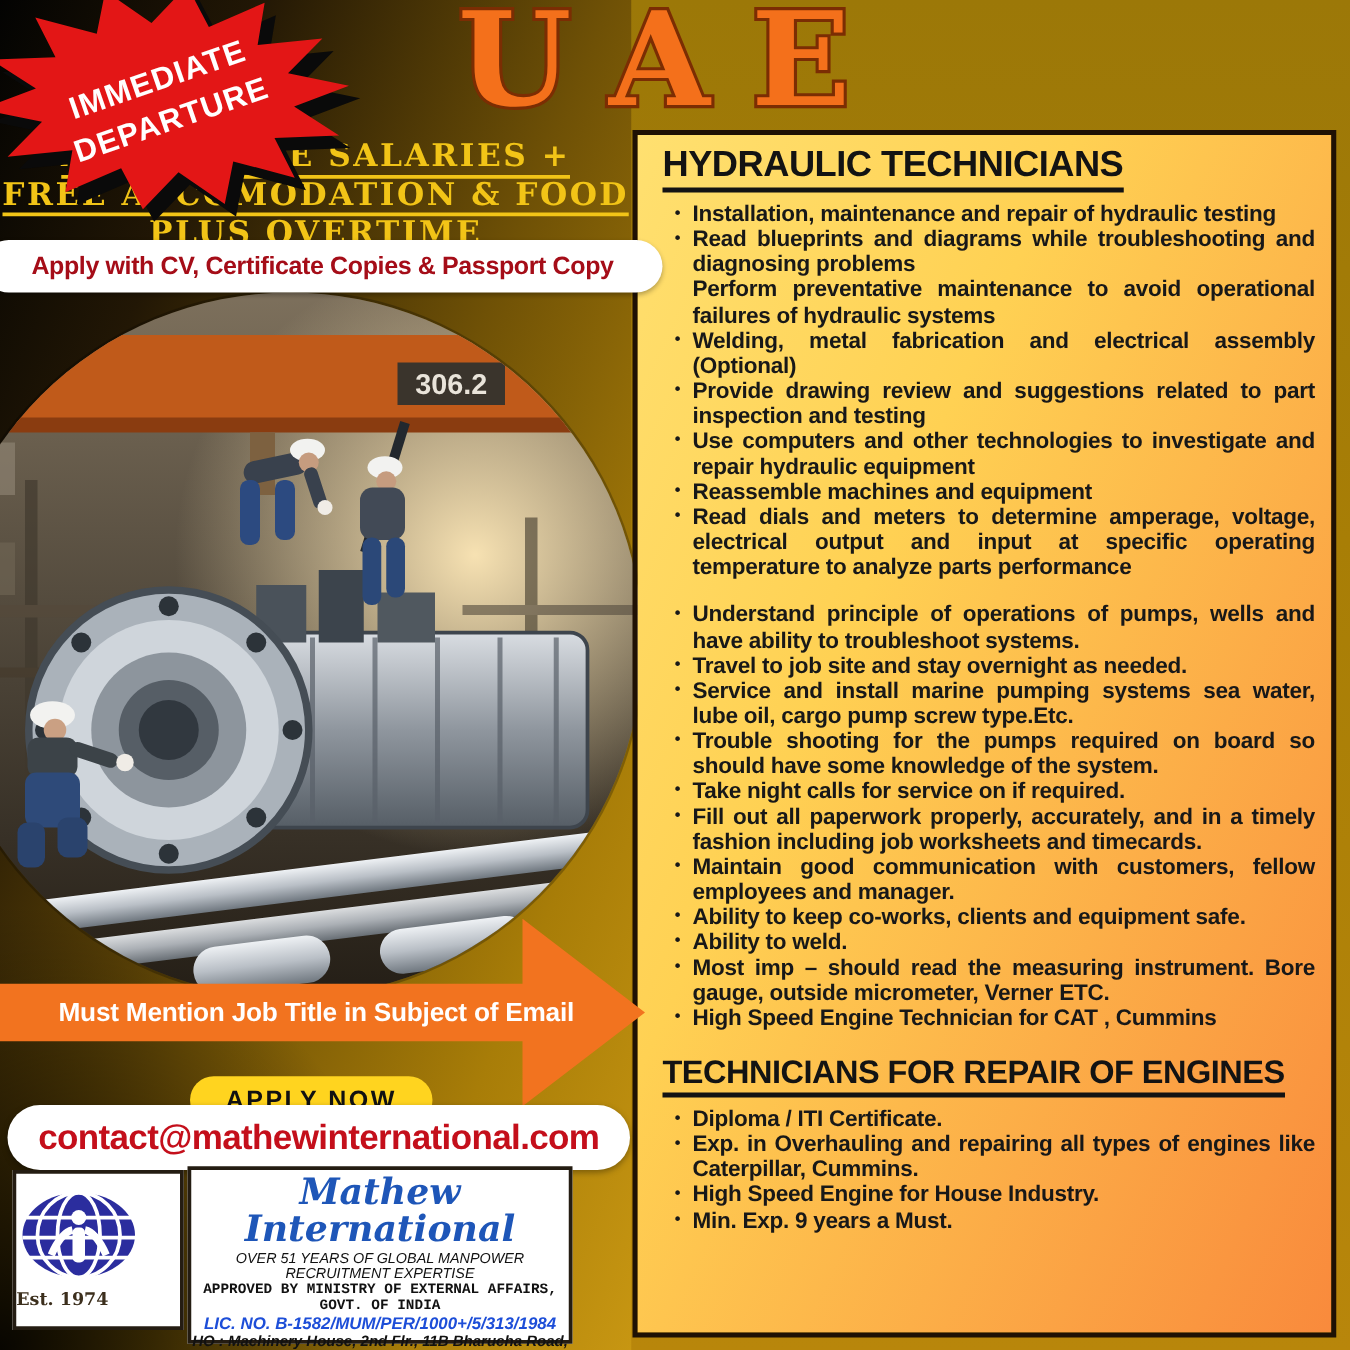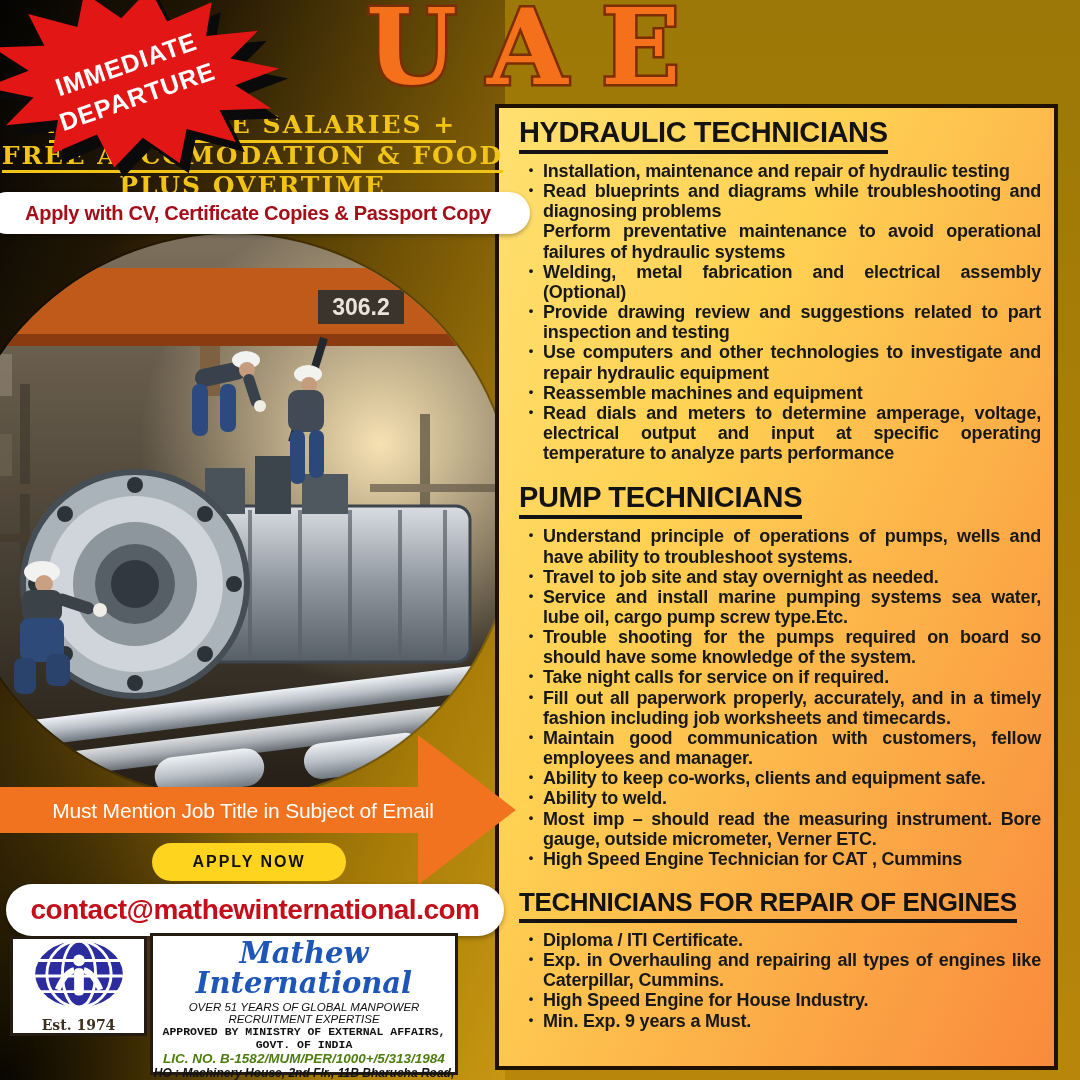--- a/index.html
+++ b/index.html
@@ -9,21 +9,21 @@
   
   .left-bg{position:absolute;left:0;top:0;width:505px;height:1080px;
     background:
       radial-gradient(120% 60% at 0% 100%, rgba(0,0,0,.92) 0%, rgba(0,0,0,0) 55%),
       linear-gradient(112deg,#030302 0%,#221705 22%,#6f5106 52%,#a87d08 78%,#c79612 100%);}
   
   .photo{position:absolute;left:-50px;top:234px;width:564px;height:564px;border-radius:50%;
     overflow:hidden;z-index:1;box-shadow:0 0 0 2px rgba(0,0,0,.25);}
   .photo svg{display:block;}
   
-  .panel{position:absolute;left:495px;top:104px;width:563px;height:966px;box-sizing:border-box;
+  .panel{position:absolute;left:506px;top:104px;width:563px;height:966px;box-sizing:border-box;
     border:4px solid #1f1104;z-index:2;
     background:linear-gradient(115deg,var(--panel_light,#ffe070) 0%, #ffd153 35%, var(--panel_deep,#f98a3c) 100%);
     padding:8px 13px 0 20px;overflow:hidden;}
   .sec{margin-top:18px;}
   .sec:first-child{margin-top:0;}
   .sec-h{display:inline-block;font-weight:800;color:#131313;font-size:29px;letter-spacing:-.4px;
     border-bottom:4px solid #131313;padding-bottom:1px;margin-bottom:7px;white-space:nowrap;}
   .sec-h.wide{font-size:26px;}
   .item{display:flex;color:#181818;font-weight:700;font-size:18px;line-height:1.12;letter-spacing:-.2px;}
   .item .dot{flex:none;width:24px;text-align:center;font-size:13px;transform:translateY(2px);}
@@ -46,45 +46,45 @@
     font-family:"DejaVu Serif",serif;font-weight:bold;font-size:25px;line-height:1.06;
     color:var(--yellow,#f2c417);letter-spacing:2px;}
   .headline span{display:inline-block;border-bottom:3px solid var(--yellow,#f2c417);padding-bottom:1px;}
   
   .note-pill{position:absolute;left:-14px;top:192px;width:544px;height:42px;background:#fff;
     border-radius:24px;z-index:4;display:flex;align-items:center;justify-content:center;
     box-shadow:0 2px 4px rgba(0,0,0,.3);}
   .note-pill span{color:var(--darkred,#a50d18);font-weight:800;font-size:20px;letter-spacing:-.3px;white-space:nowrap;}
   
   .arrow{position:absolute;left:0;top:735px;width:520px;height:152px;z-index:4;}
-  .arrow-text{position:absolute;left:4px;top:789px;width:478px;height:44px;z-index:5;
-    display:flex;align-items:center;justify-content:center;color:#fff;font-weight:400;
+  .arrow-text{position:absolute;left:14px;top:789px;width:478px;height:44px;z-index:5;
+    display:flex;align-items:center;justify-content:center;color:#fff;font-weight:700;
     font-size:21px;letter-spacing:-.2px;white-space:nowrap;}
   
-  .apply-btn{position:absolute;left:152px;top:843px;width:194px;height:38px;z-index:4;
+  .apply-btn{position:absolute;left:152px;top:861px;width:194px;height:38px;z-index:4;
     background:#ffd41f;border:none;border-radius:19px;display:flex;align-items:center;justify-content:center;
-    font-family:"Liberation Sans",sans-serif;font-weight:800;font-size:16px;color:#111;
+    font-family:"Liberation Sans",sans-serif;font-weight:800;font-size:20px;color:#111;
     letter-spacing:2px;cursor:pointer;}
   
   .email-pill{position:absolute;left:6px;top:884px;width:498px;height:52px;background:#fff;
     border-radius:26px;z-index:4;display:flex;align-items:center;justify-content:center;
     box-shadow:0 2px 5px rgba(0,0,0,.35);cursor:pointer;}
   .email-pill span{color:var(--emailred,#c40f1b);font-weight:800;font-size:28px;letter-spacing:-.5px;white-space:nowrap;}
   
-  .logo-box{position:absolute;left:10px;top:936px;width:137px;height:100px;background:#fff;
+  .logo-box{position:absolute;left:10px;top:936px;width:137px;height:128px;background:#fff;
     border:3px solid #241c12;z-index:4;box-sizing:border-box;display:flex;flex-direction:column;
-    align-items:center;justify-content:center;}
+    justify-content:center;}
   .est{font-family:"DejaVu Serif",serif;font-weight:bold;font-size:14px;color:#3c2f1d;margin-top:2px;}
   .info-box{position:absolute;left:150px;top:933px;width:308px;height:142px;background:#fff;
     border:3px solid #241c12;z-index:4;box-sizing:border-box;text-align:center;padding-top:2px;}
   .company{font-family:"DejaVu Serif",serif;font-style:italic;font-weight:bold;font-size:29px;
     color:var(--blue,#1e56b8);line-height:1.05;}
   .tag1{font-size:11.5px;font-weight:400;font-style:italic;color:#111;margin-top:2px;}
   .tag2{font-size:11.5px;font-weight:700;color:#111;font-family:Liberation Mono, monospace;}
-  .lic{font-size:13.5px;font-weight:700;font-style:italic;color:#4d7c0f;}
+  .lic{font-size:13.5px;font-weight:700;font-style:italic;color:#1d4ed8;}
   .addr{font-size:12px;font-weight:700;font-style:italic;color:#111;line-height:1.2;}
 </style>
 </head>
 <body>
 
 <div class="stage">
 
   <div class="left-bg"></div>
 
   <div class="photo">
@@ -218,21 +218,21 @@
           </div><div class="item">
             <span class="dot">•</span>
             <div class="txt">Use computers and other technologies to investigate and repair hydraulic equipment</div>
           </div><div class="item">
             <span class="dot">•</span>
             <div class="txt">Reassemble machines and equipment</div>
           </div><div class="item">
             <span class="dot">•</span>
             <div class="txt">Read dials and meters to determine amperage, voltage, electrical output and input at specific operating temperature to analyze parts performance</div>
           </div></div>
-        <div class="sec"><div class="sec-h">PUMP TECHNICIANS</div><div class="item">
+        <div class="sec"><div class="item">
             <span class="dot">•</span>
             <div class="txt">Understand principle of operations of pumps, wells and have ability to troubleshoot systems.</div>
           </div><div class="item">
             <span class="dot">•</span>
             <div class="txt">Travel to job site and stay overnight as needed.</div>
           </div><div class="item">
             <span class="dot">•</span>
             <div class="txt">Service and install marine pumping systems sea water, lube oil, cargo pump screw type.Etc.</div>
           </div><div class="item">
             <span class="dot">•</span>

